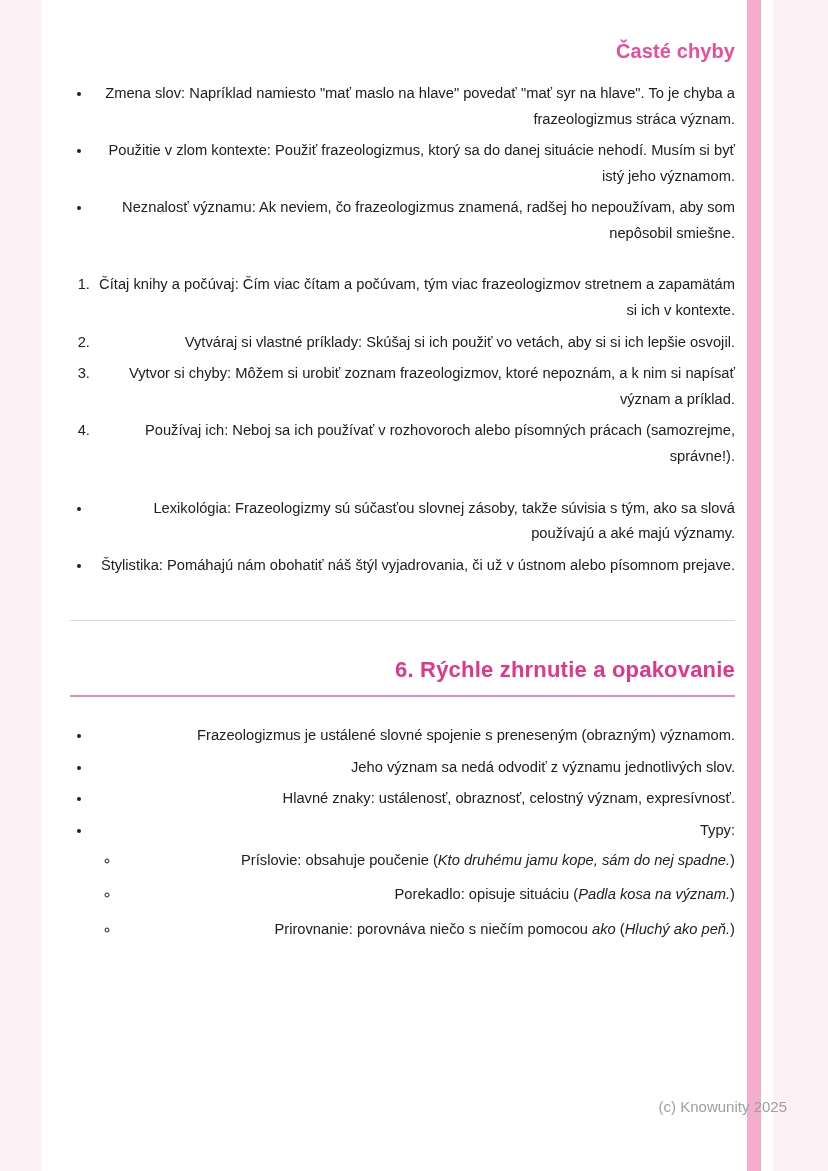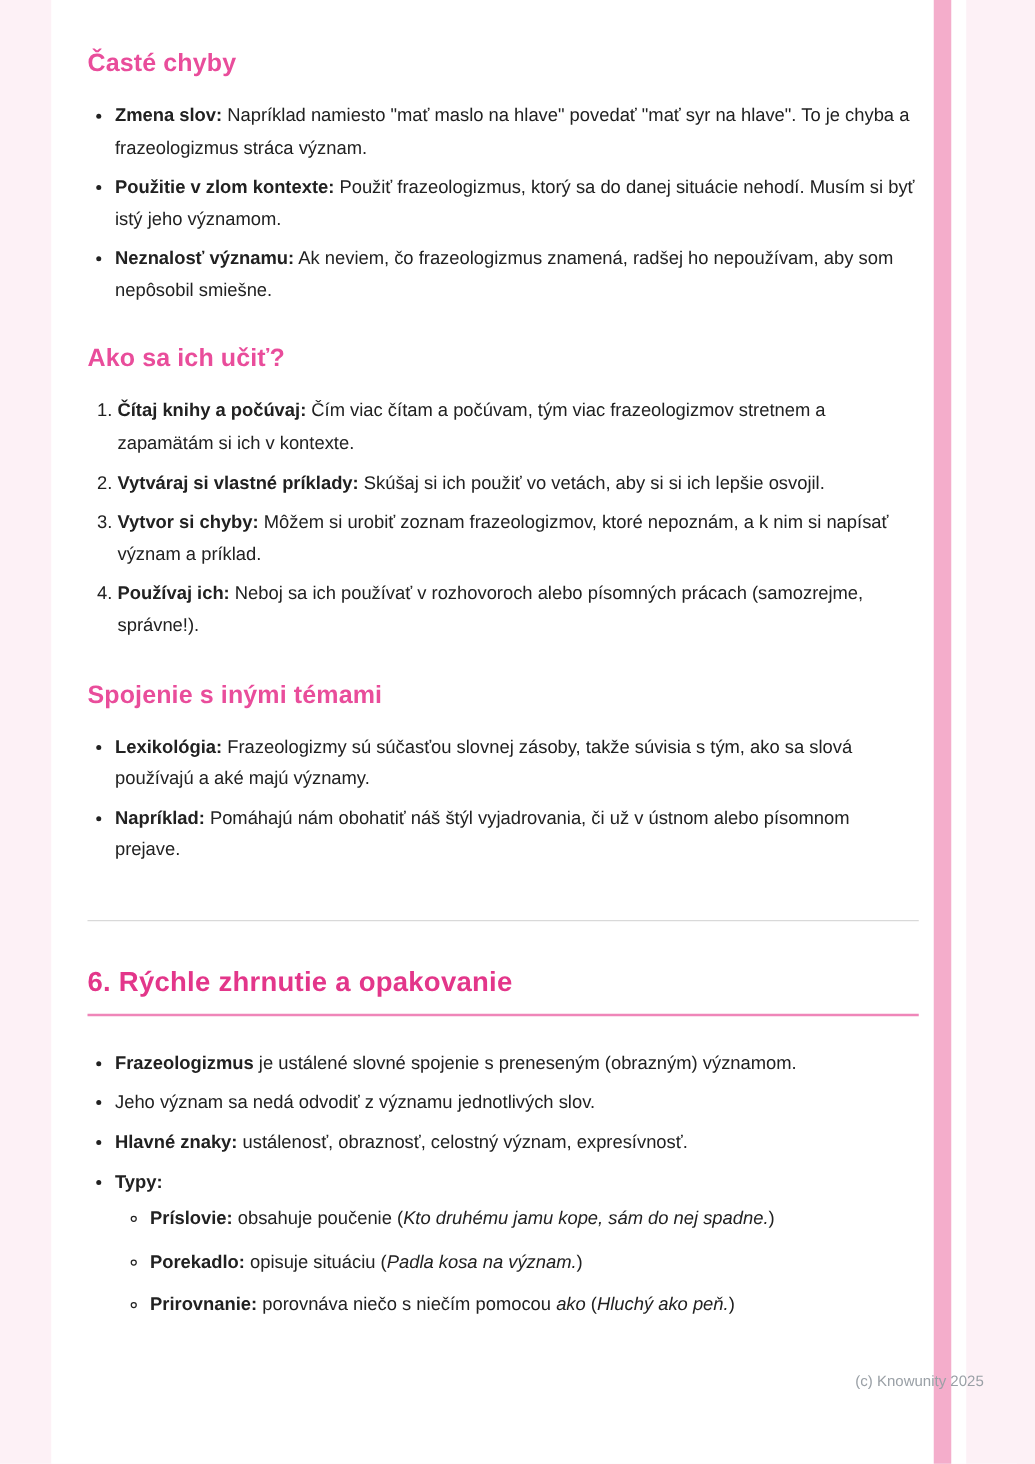--- a/index.html
+++ b/index.html
@@ -10,20 +10,21 @@
     background: var(--page-bg, #fdf1f6);
     color: var(--text, #212121);
     position: relative;
     overflow: hidden;
   }
   .sheet {
     position: absolute;
     left: 41px; top: 0;
     width: 732px; height: 1171px;
     background: #ffffff;
+    text-align: right;
   }
   .pink-bar {
     position: absolute;
     left: 747px; top: 0;
     width: 14px; height: 1171px;
     background: var(--bar-pink, #f4adcb);
   }
   .content {
     position: relative;
     box-sizing: border-box;
@@ -57,61 +58,59 @@
     line-height: 1.74;
   }
   ol.numbered-list { padding-left: 24px; }
   ul.bullet-list > li, ol.numbered-list > li { margin-bottom: 6px; }
   ul.sub-list {
     list-style-type: circle;
     margin: 4px 0 0 0;
     padding-left: 28px;
   }
   ul.sub-list > li { margin-bottom: 9px; }
-  strong { font-weight: bold; }
+  strong { font-weight: normal; }
   em { font-style: italic; }
   hr.divider {
     border: none;
     border-top: 1px solid var(--divider, #d9d9d9);
     margin: 42px 0 0 0;
   }
   .footer {
     position: absolute;
     top: 1098px;
     right: 41px;
-    font-size: 12px;
+    font-size: 15px;
     color: var(--muted, #9aa0a6);
     z-index: 5;
   }
 </style>
 </head>
 <body>
 
 <div class="sheet">
   <div class="content">
 
     <h3 class="section-heading first">Časté chyby</h3>
     <ul class="bullet-list">
       <li><strong>Zmena slov:</strong><span> Napríklad namiesto "mať maslo na hlave" povedať "mať syr na hlave". To je chyba a frazeologizmus stráca význam.</span></li>
       <li><strong>Použitie v zlom kontexte:</strong><span> Použiť frazeologizmus, ktorý sa do danej situácie nehodí. Musím si byť istý jeho významom.</span></li>
       <li><strong>Neznalosť významu:</strong><span> Ak neviem, čo frazeologizmus znamená, radšej ho nepoužívam, aby som nepôsobil smiešne.</span></li>
     </ul>
 
-    <h3 class="section-heading">Ako sa ich učiť?</h3>
     <ol class="numbered-list">
       <li><strong>Čítaj knihy a počúvaj:</strong><span> Čím viac čítam a počúvam, tým viac frazeologizmov stretnem a zapamätám si ich v kontexte.</span></li>
       <li><strong>Vytváraj si vlastné príklady:</strong><span> Skúšaj si ich použiť vo vetách, aby si si ich lepšie osvojil.</span></li>
       <li><strong>Vytvor si chyby:</strong><span> Môžem si urobiť zoznam frazeologizmov, ktoré nepoznám, a k nim si napísať význam a príklad.</span></li>
       <li><strong>Používaj ich:</strong><span> Neboj sa ich používať v rozhovoroch alebo písomných prácach (samozrejme, správne!).</span></li>
     </ol>
 
-    <h3 class="section-heading">Spojenie s inými témami</h3>
     <ul class="bullet-list">
       <li><strong>Lexikológia:</strong><span> Frazeologizmy sú súčasťou slovnej zásoby, takže súvisia s tým, ako sa slová používajú a aké majú významy.</span></li>
-      <li><strong>Napríklad:</strong><span> Pomáhajú nám obohatiť náš štýl vyjadrovania, či už v ústnom alebo písomnom prejave.</span></li>
+      <li><strong>Štylistika:</strong><span> Pomáhajú nám obohatiť náš štýl vyjadrovania, či už v ústnom alebo písomnom prejave.</span></li>
     </ul>
 
     <hr class="divider">
 
     <h2 class="chapter-heading">6. Rýchle zhrnutie a opakovanie</h2>
     <div class="heading-underline"></div>
 
     <ul class="bullet-list">
       <li><strong>Frazeologizmus</strong><span> je ustálené slovné spojenie s preneseným (obrazným) významom.</span></li>
       <li><span>Jeho význam sa nedá odvodiť z významu jednotlivých slov.</span></li>

